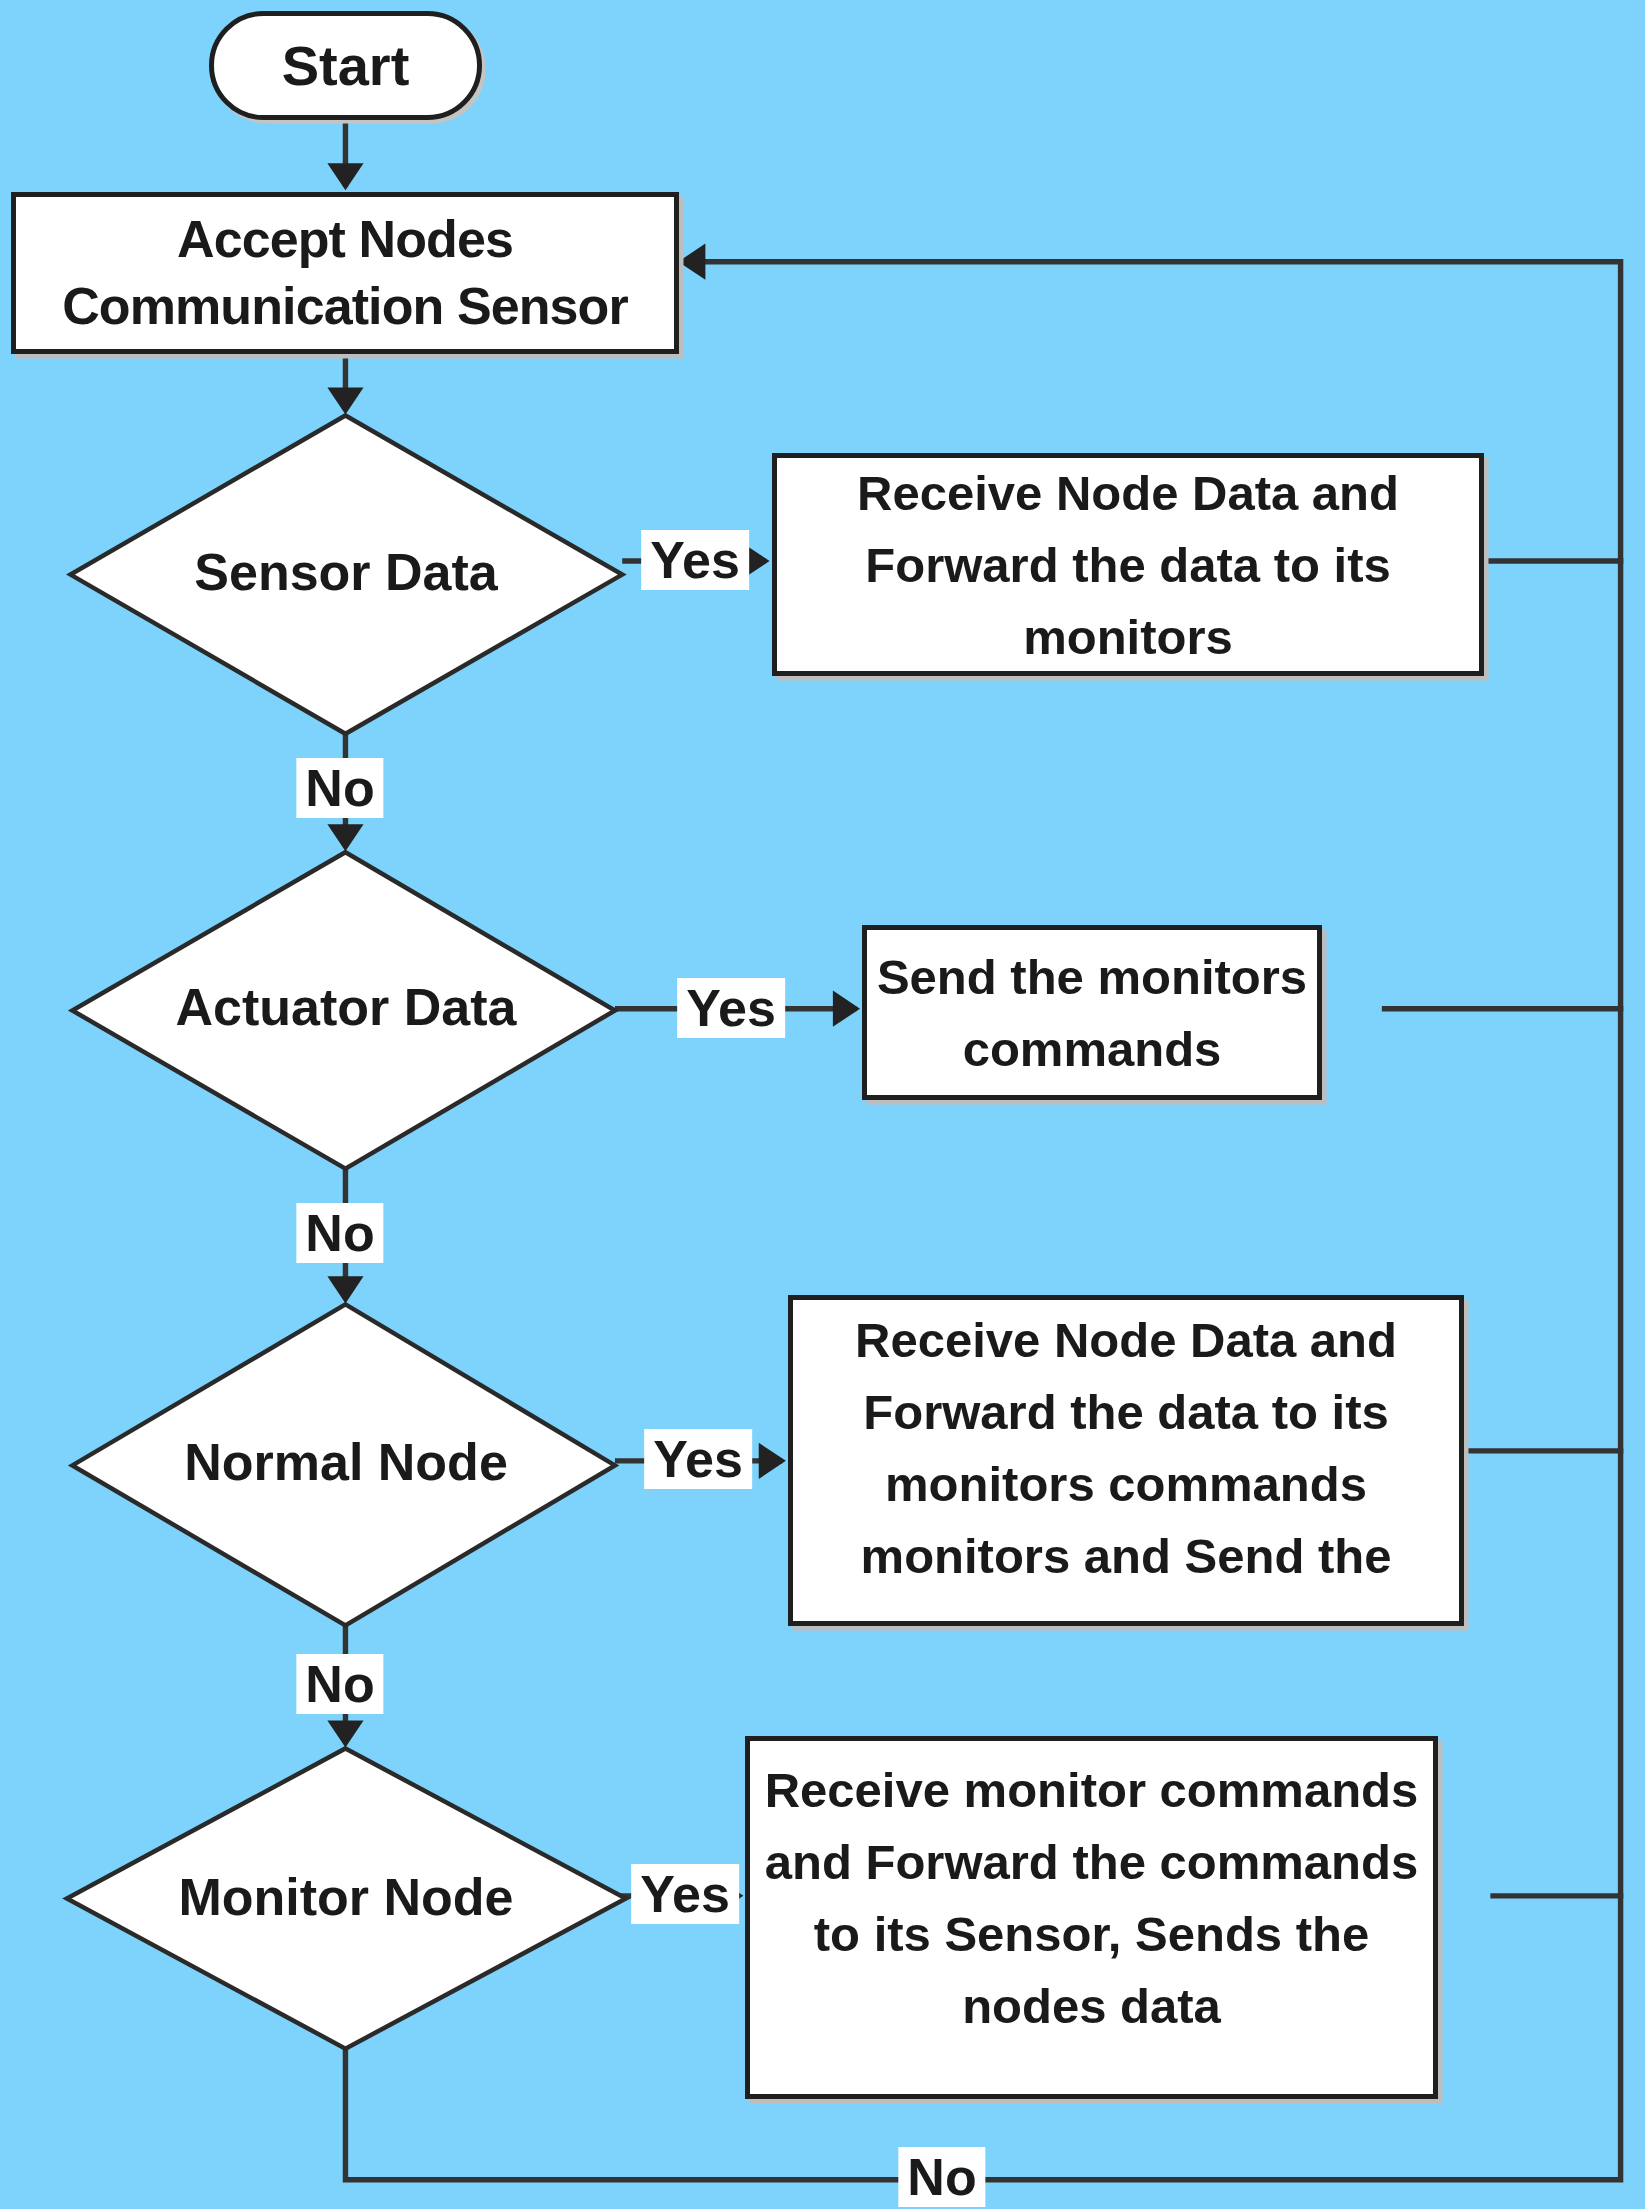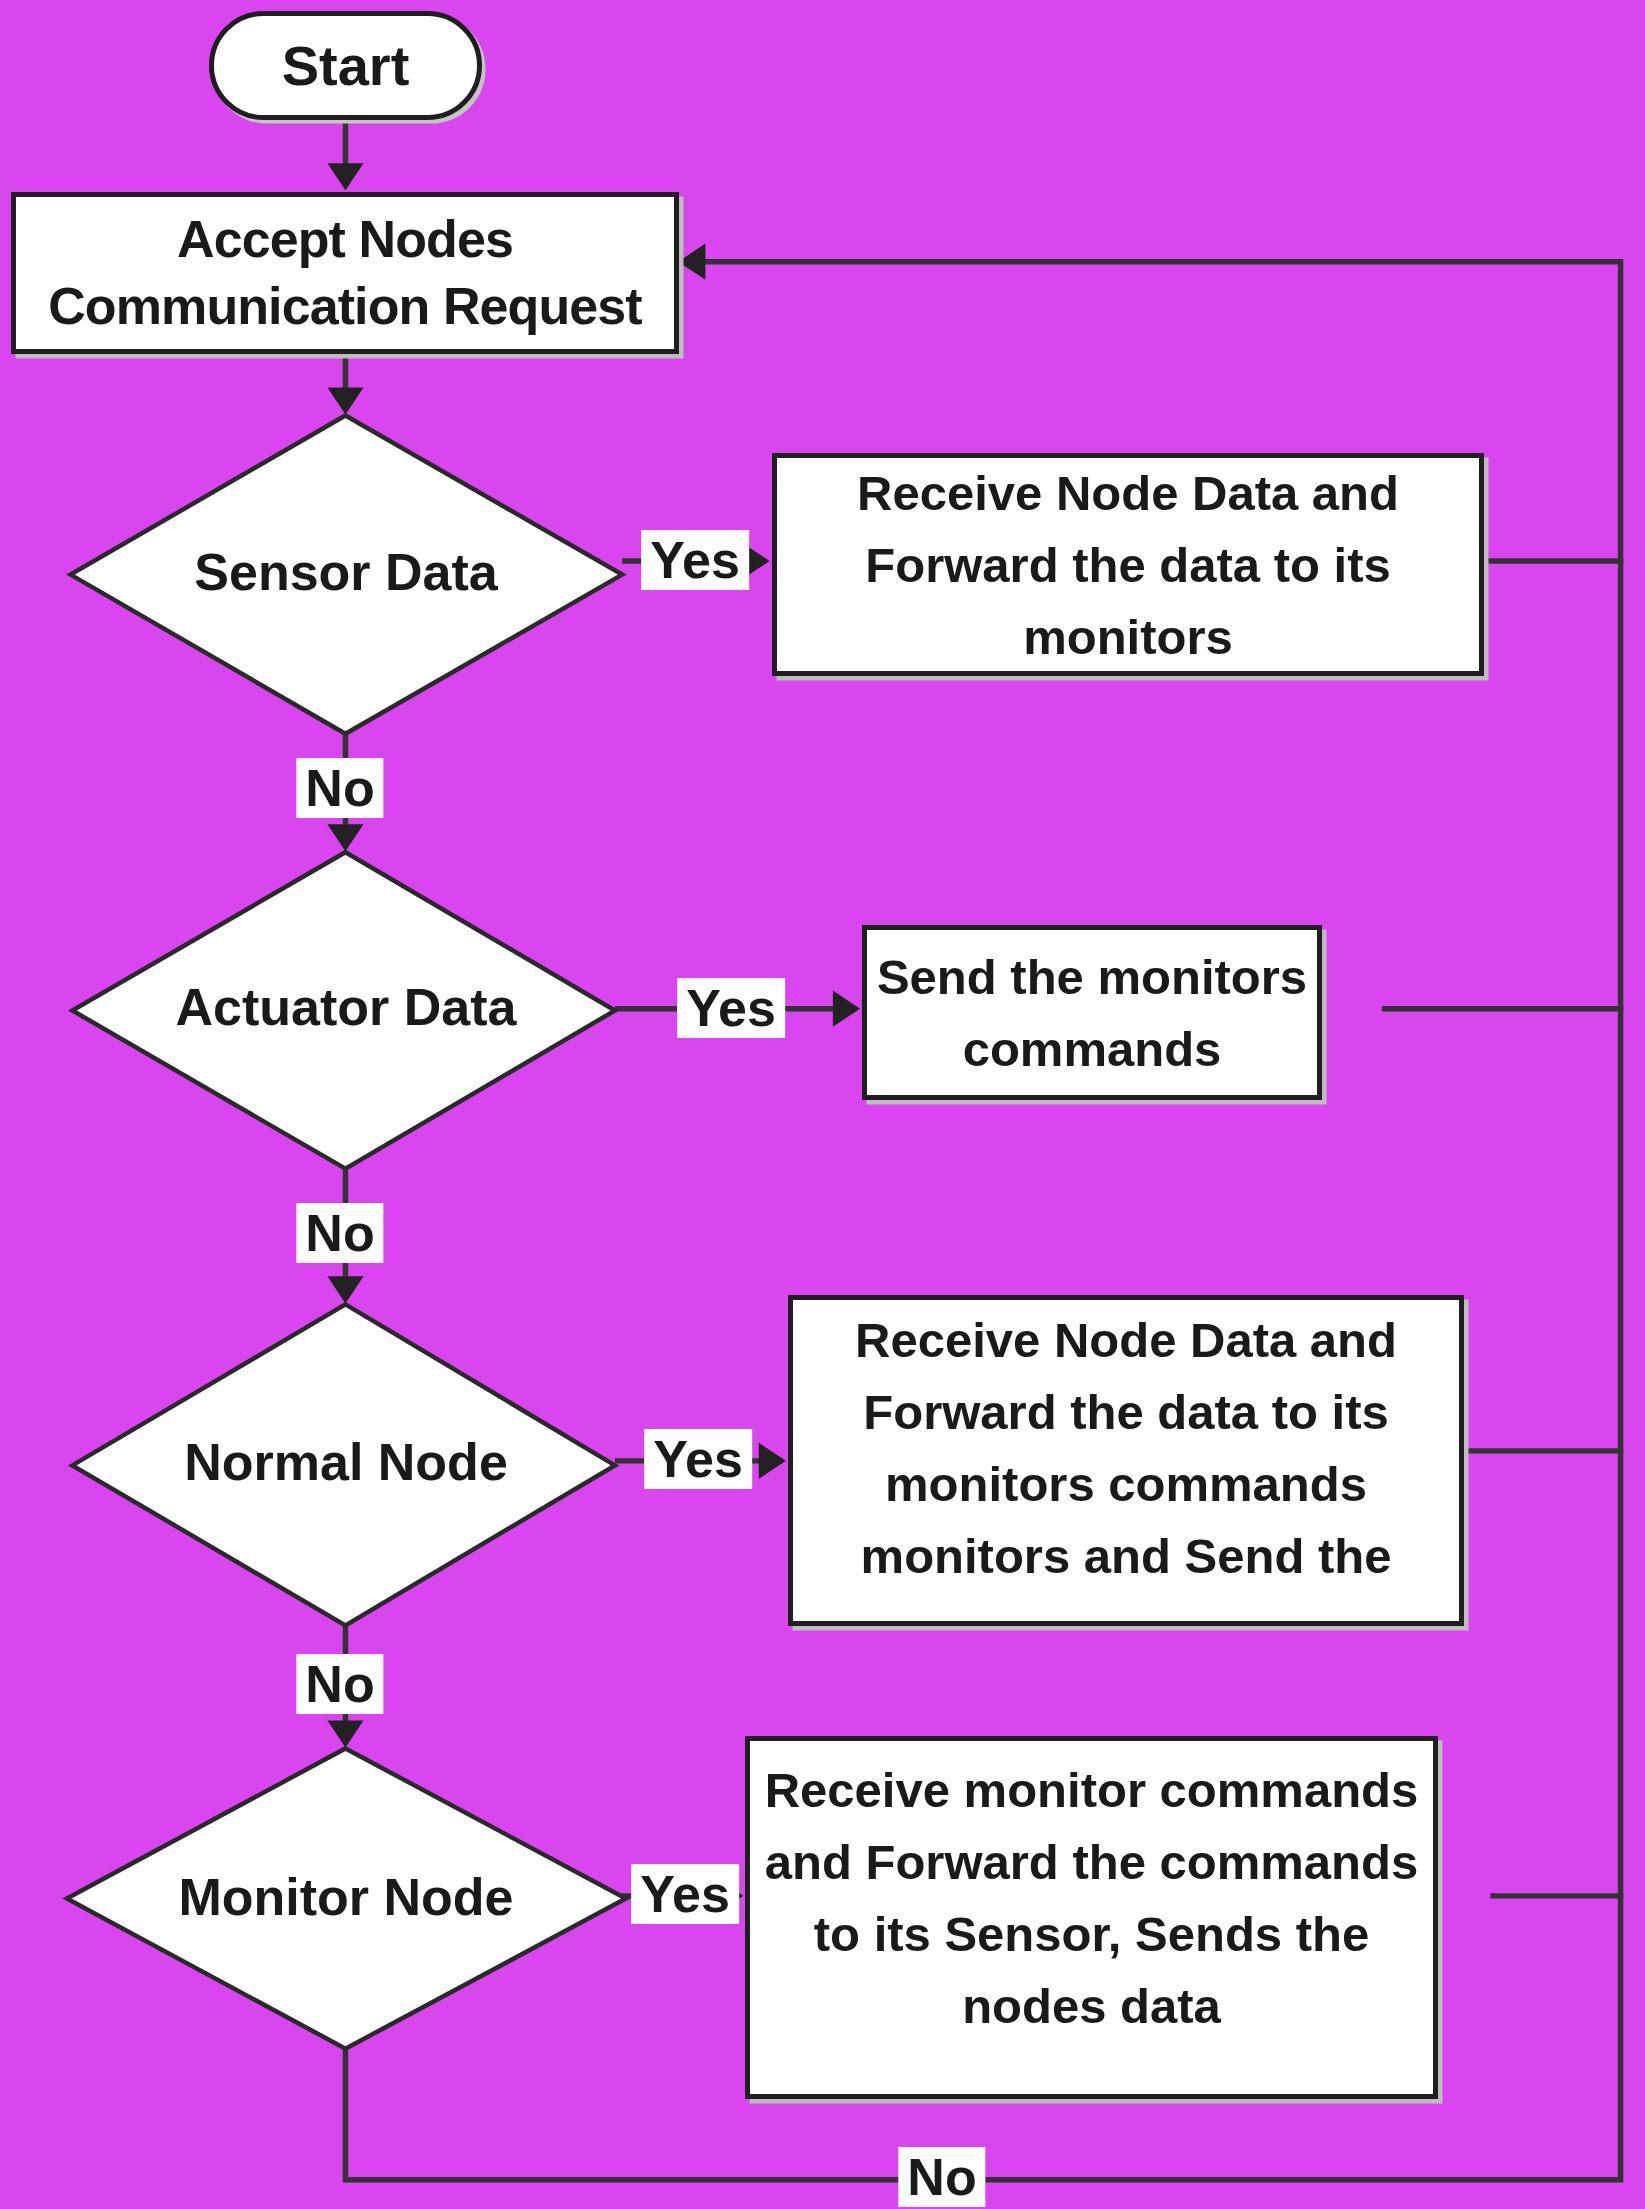--- a/index.html
+++ b/index.html
@@ -1,19 +1,19 @@
 <!DOCTYPE html>
 <html style="font-size:14.5px"><head>
 <meta charset="utf-8">
 <style>
   html,body{margin:0;padding:0;background:#ffffff;}
   #canvas{
     position:relative;
     width:1645px;height:2210px;
-    background:#d946ef;
+    background:#7dd3fc;
     font-family:"Liberation Sans", sans-serif;
     font-weight:bold;
     color:#1a1a1a;
     overflow:hidden;
   }
   #wires{position:absolute;left:0;top:0;width:1645px;height:2210px;}
   .node-box{
     position:absolute;
     box-sizing:border-box;
     background:#ffffff;
@@ -94,21 +94,21 @@
       <polygon points="750,289 780,269 780,309"></polygon>
     </g>
   </svg>
 
   <div class="stadium" style="left:209px;top:11px;width:273px;height:109px;">
     <span>Start</span>
   </div>
 
   <div class="node-box entry" style="left:11px;top:192px;width:668px;height:162px;">
     <div>Accept Nodes</div>
-    <div>Communication Request</div>
+    <div>Communication Sensor</div>
   </div>
 
   <div class="lbl" style="left:346px;top:572px;">Sensor Data</div>
   <div class="lbl" style="left:346px;top:1007px;">Actuator Data</div>
   <div class="lbl" style="left:346px;top:1462px;">Normal Node</div>
   <div class="lbl" style="left:346px;top:1897px;">Monitor Node</div>
 
   <div class="node-box" style="left:772px;top:453px;width:712px;height:223px;">
     <div>Receive Node Data and</div>
     <div>Forward the data to its</div>

